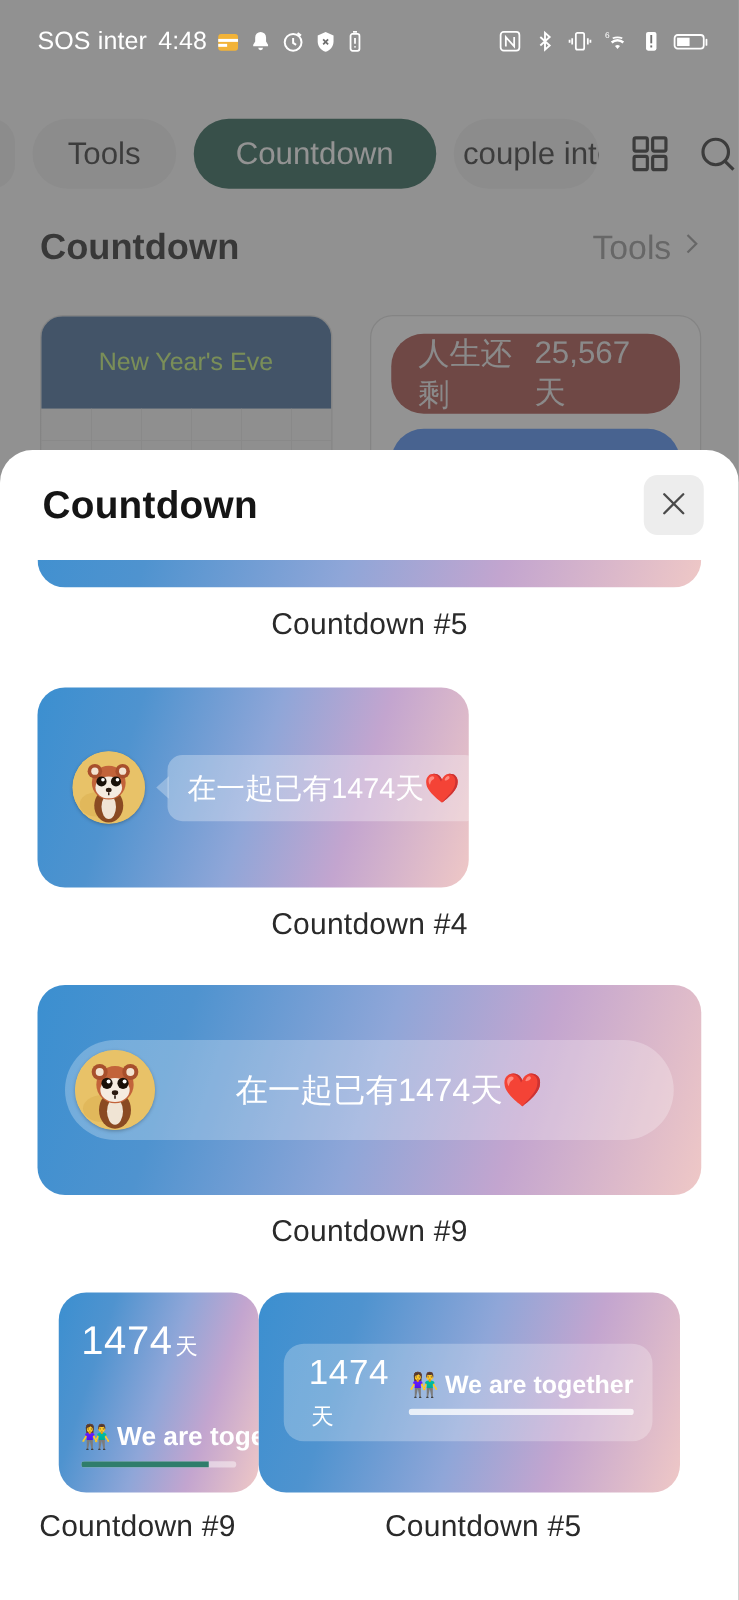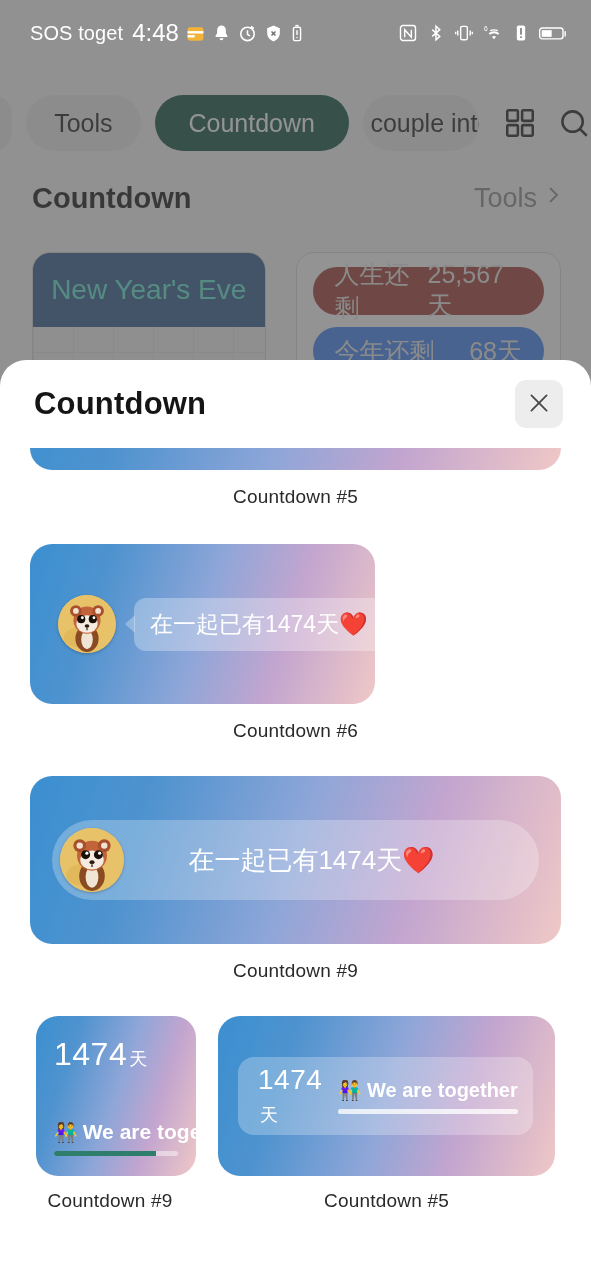--- a/index.html
+++ b/index.html
@@ -25,21 +25,21 @@
   
   .statusbar {
     position: absolute; top: 0; left: 0; right: 0; height: 66px;
     display: flex; align-items: center; justify-content: space-between;
     padding: 0 22px 0 30px;
     color: #ffffff; z-index: 50;
   }
   .sb-left { display: flex; align-items: center; gap: 7px; }
   .sb-right { display: flex; align-items: center; gap: 9px; }
   .sb-text { font-size: 20px; letter-spacing: .1px; font-weight: 400; }
-  .sb-time { font-size: 24px; font-weight: 500; margin-left: 2px;}
+  .sb-time { font-size: 20px; font-weight: 500; margin-left: 2px;}
   .sb-ico { display: inline-flex; align-items: center; justify-content: center; }
   .sb-ico svg { display:block; }
 
   
   .tabrow {
     position: absolute; top: 92px; left: 0; right: 0; height: 62px;
     display: flex; align-items: center; gap: 14px;
     padding-left: 2px; z-index: 20;
   }
   .chip {
@@ -65,37 +65,37 @@
   .sec-more { display: flex; align-items: center; gap: 4px; color: #8c8c8c; font-size: 27px; }
 
   
   .bg-cards {
     position: absolute; top: 252px; left: 32px; right: 30px;
     display: flex; gap: 30px; z-index: 20;
   }
   .bgcard { flex: 1; height: 170px; border-radius: 18px; overflow: hidden; position: relative; }
   .nye { background: #ffffff; border: 1px solid #d8d8d8; }
   .nye-head {
-    height: 74px; background: #2d5b8e; color: #5eead4;
+    height: 74px; background: #2d5b8e; color: #bef264;
     display: flex; align-items: center; justify-content: center;
-    font-size: 28px;
+    font-size: 20px;
     text-align: right;
   }
   .nye-grid {
     position: absolute; top: 74px; left: 0; right: 0; bottom: 0;
     background:
       repeating-linear-gradient(90deg, #e4e4e4 0 1px, transparent 1px 40px),
       repeating-linear-gradient(0deg, #e4e4e4 0 1px, transparent 1px 34px),
       #f4f4f4;
   }
   .nye-dots { position: absolute; bottom: -6px; left: 0; right: 0; display:flex; justify-content:center; gap:28px;}
   .nye-dots i { width: 42px; height: 42px; border-radius: 50%; background: #222; display:block;}
   .lifecard { background: #ffffff; border: 1px solid #d8d8d8; padding: 14px 16px; }
   .liferow {
-    height: 48px; border-radius: 26px; margin-bottom: 12px;
+    height: 64px; border-radius: 26px; margin-bottom: 12px;
     display: flex; align-items: center; justify-content: space-between;
     padding: 0 22px; color: #e8e8e8; font-size: 25px;
   }
   .liferow.red { background: #a03a33; }
   .liferow.green { background: #3b82f6; }
 
   
   .sheet {
     position: absolute; left: 0; right: 0; top: 360px; bottom: 0;
     background: #ffffff;
@@ -116,21 +116,21 @@
   }
   .close-btn svg { width: 26px; height: 26px; color: #4a4a4a; }
 
   .sheet-body {
     position: absolute; top: 88px; left: 0; right: 0; bottom: 0;
     overflow: hidden;
   }
 
   .wgroup { padding: 0 30px; }
   .wlabel {
-    text-align: center; font-size: 19px; color: #2a2a2a;
+    text-align: center; font-size: 24px; color: #2a2a2a;
     padding: 16px 0 0 0; letter-spacing: .2px;
   }
 
   
   .grad {
     background: linear-gradient(108deg, #3b8fd0 0%, #4f93cf 22%, #8fa6d8 50%, #c3a5cf 72%, #efc8c6 100%);
     border-radius: 22px;
     position: relative; overflow: hidden;
   }
 
@@ -166,21 +166,21 @@
     height: 80px; border-radius: 40px; background: rgba(255,255,255,0.26);
     display: flex; align-items: center; padding-left: 8px;
   }
   .pill2 .avatar { width: 64px; height: 64px; }
   .pill2 .p2text {
     flex: 1; text-align: center; color: #ffffff; font-size: 26px;
     margin-right: 40px; white-space: nowrap;
   }
 
   
-  .brow { display: flex; gap: 22px; align-items: center; padding: 0 36px; }
+  .brow { display: flex; align-items: center; padding: 0 47px; }
   .bcol-s { width: 160px; }
   .bcol-l { flex: 1; }
   .w4 {
     width: 160px; height: 160px;
     padding: 20px 18px; display: flex; flex-direction: column; justify-content: space-between;
   }
   .days { color: #ffffff; font-size: 32px; font-weight: 400; letter-spacing: .5px; }
   .days span.u { font-size: 18px; margin-left: 2px; }
   .togrow { display: flex; align-items: center; gap: 5px; }
   .togrow .emo { font-size: 19px; line-height: 1; }
@@ -275,21 +275,21 @@
           <span>68天</span>
         </div>
       </div>
     </div>
   </div>
 
   <div class="bg-dim"></div>
 
   <div class="statusbar">
     <div class="sb-left">
-      <span class="sb-text">SOS toget</span>
+      <span class="sb-text">SOS inter</span>
       <span class="sb-time">4:48</span>
       <span class="sb-ico">
         <svg width="19" height="19" viewBox="0 0 24 24">
             <rect x="2" y="4" width="20" height="17" rx="3" fill="#f2b338"></rect>
             <rect x="2" y="9" width="20" height="3" fill="#fff"></rect>
             <rect x="2" y="14" width="9" height="3" fill="#fff"></rect>
           </svg>
       </span>
       <span class="sb-ico">
         <svg width="19" height="19" viewBox="0 0 24 24" fill="#fff">
@@ -402,21 +402,21 @@
               <circle cx="25.2" cy="23.6" r="1.5" fill="#fff"></circle>
               <circle cx="37.2" cy="23.6" r="1.5" fill="#fff"></circle>
               <ellipse cx="30" cy="32" rx="2.4" ry="1.8" fill="#2b1a10"></ellipse>
               <path d="M30 34 v2.5" stroke="#2b1a10" stroke-width="1.2"></path>
             </svg>
           </div>
           <div class="bubble">
             <span>在一起已有1474天</span><span>❤️</span>
           </div>
         </div>
-        <div class="wlabel">Countdown #6</div>
+        <div class="wlabel">Countdown #4</div>
       </div>
 
       <div class="wgroup" style="padding-top:34px;">
         <div class="grad w2">
           <div class="pill2">
             <div class="avatar">
               <svg class="panda" viewBox="0 0 60 60">
                 <circle cx="30" cy="30" r="30" fill="#e8c268"></circle>
                 <ellipse cx="20" cy="44" rx="14" ry="10" fill="#d9ae4e" opacity=".5"></ellipse>
                 <ellipse cx="30" cy="45" rx="12" ry="14" fill="#8a4a22"></ellipse>

